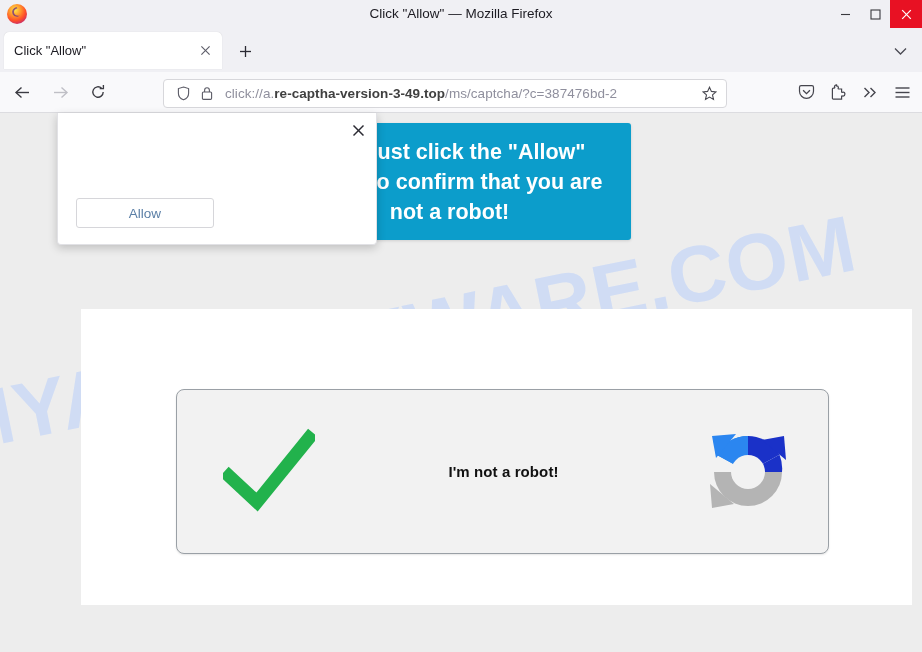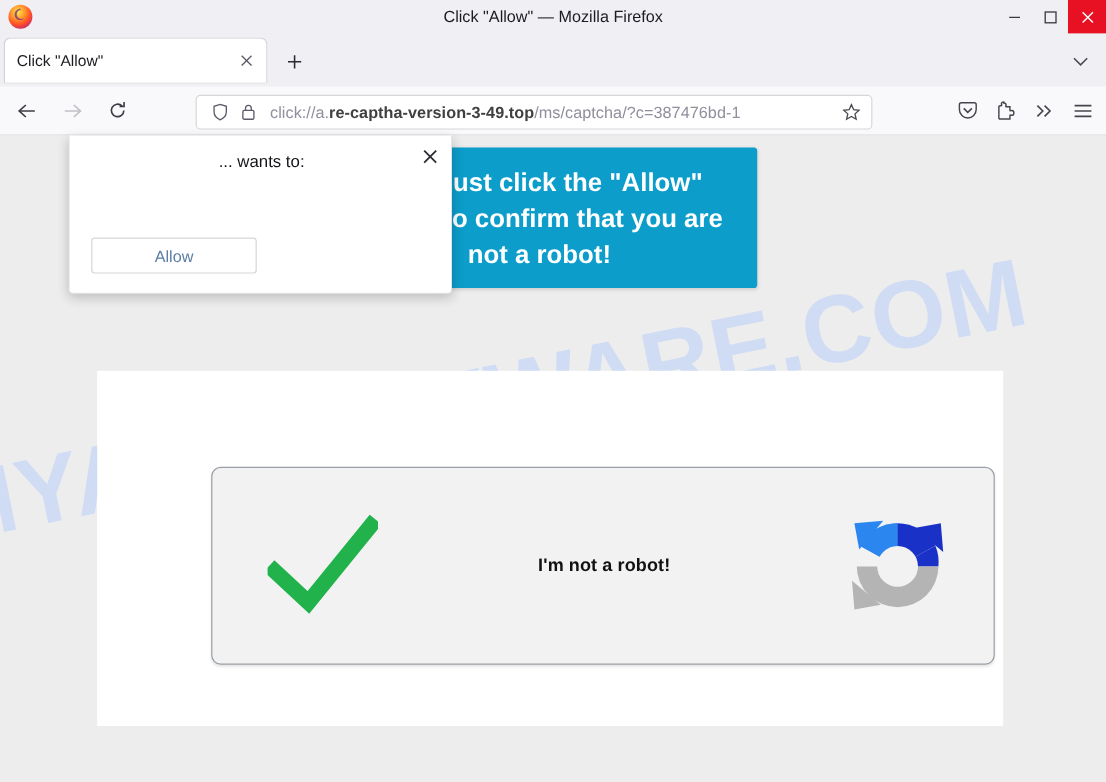--- a/index.html
+++ b/index.html
@@ -240,21 +240,21 @@
     font-size: 21.5px;
     font-weight: 700;
     line-height: 30px;
     text-align: center;
     box-shadow: 0 1px 3px rgba(0,0,0,.12);
   }
   .white-card {
     position: absolute;
     left: 81px;
     top: 196px;
-    width: 755px;
+    width: 831px;
     height: 296px;
     background: #ffffff;
   }
   .captcha-box {
     position: absolute;
     left: 95px;
     top: 80px;
     width: 653px;
     height: 165px;
     background: #f2f2f2;
@@ -453,21 +453,21 @@
         <svg width="13" height="15" viewBox="0 0 13 15">
             <path d="M6.5 1 11.6 2.6v4.6c0 3.2-2.4 5.6-5.1 6.6-2.7-1-5.1-3.4-5.1-6.6V2.6z" fill="none" stroke="currentColor" stroke-width="1.1"></path>
           </svg>
       </div>
       <div class="urlbar-icon">
         <svg width="12" height="15" viewBox="0 0 12 15">
             <rect x="1.4" y="6" width="9.2" height="7.4" rx="1.1" fill="none" stroke="currentColor" stroke-width="1.1"></rect>
             <path d="M3.6 6V4.2a2.4 2.4 0 0 1 4.8 0V6" fill="none" stroke="currentColor" stroke-width="1.1"></path>
           </svg>
       </div>
-      <div class="url-text"><span>click://a.</span><span class="url-host">re-captha-version-3-49.top</span><span>/ms/captcha/?c=387476bd-1</span></div>
+      <div class="url-text"><span>click://a.</span><span class="url-host">re-captha-version-3-49.top</span><span>/ms/captcha/?c=387476bd-2</span></div>
       <div class="url-star">
         <svg width="15" height="15" viewBox="0 0 15 15">
             <polygon points="7.5,1.2 9.4,5.4 13.9,5.9 10.5,8.9 11.5,13.4 7.5,11.1 3.5,13.4 4.5,8.9 1.1,5.9 5.6,5.4" fill="none" stroke="currentColor" stroke-width="1.1"></polygon>
           </svg>
       </div>
     </div>
 
     <div class="toolbar-right">
       <div class="tb-icon">
         <svg width="17" height="17" viewBox="0 0 17 17">
@@ -538,19 +538,18 @@
     </div>
   </div>
 
   <div class="perm-popup">
     <div class="perm-close">
       <svg width="13" height="13" viewBox="0 0 13 13">
           <line x1="1.5" y1="1.5" x2="11.5" y2="11.5" stroke="currentColor" stroke-width="1.5"></line>
           <line x1="11.5" y1="1.5" x2="1.5" y2="11.5" stroke="currentColor" stroke-width="1.5"></line>
         </svg>
     </div>
-    <div class="perm-heading">... wants to:</div>
     <div class="perm-buttons">
       <div class="perm-btn">Allow</div>
     </div>
   </div>
 
 </div>
 
 </body></html>

